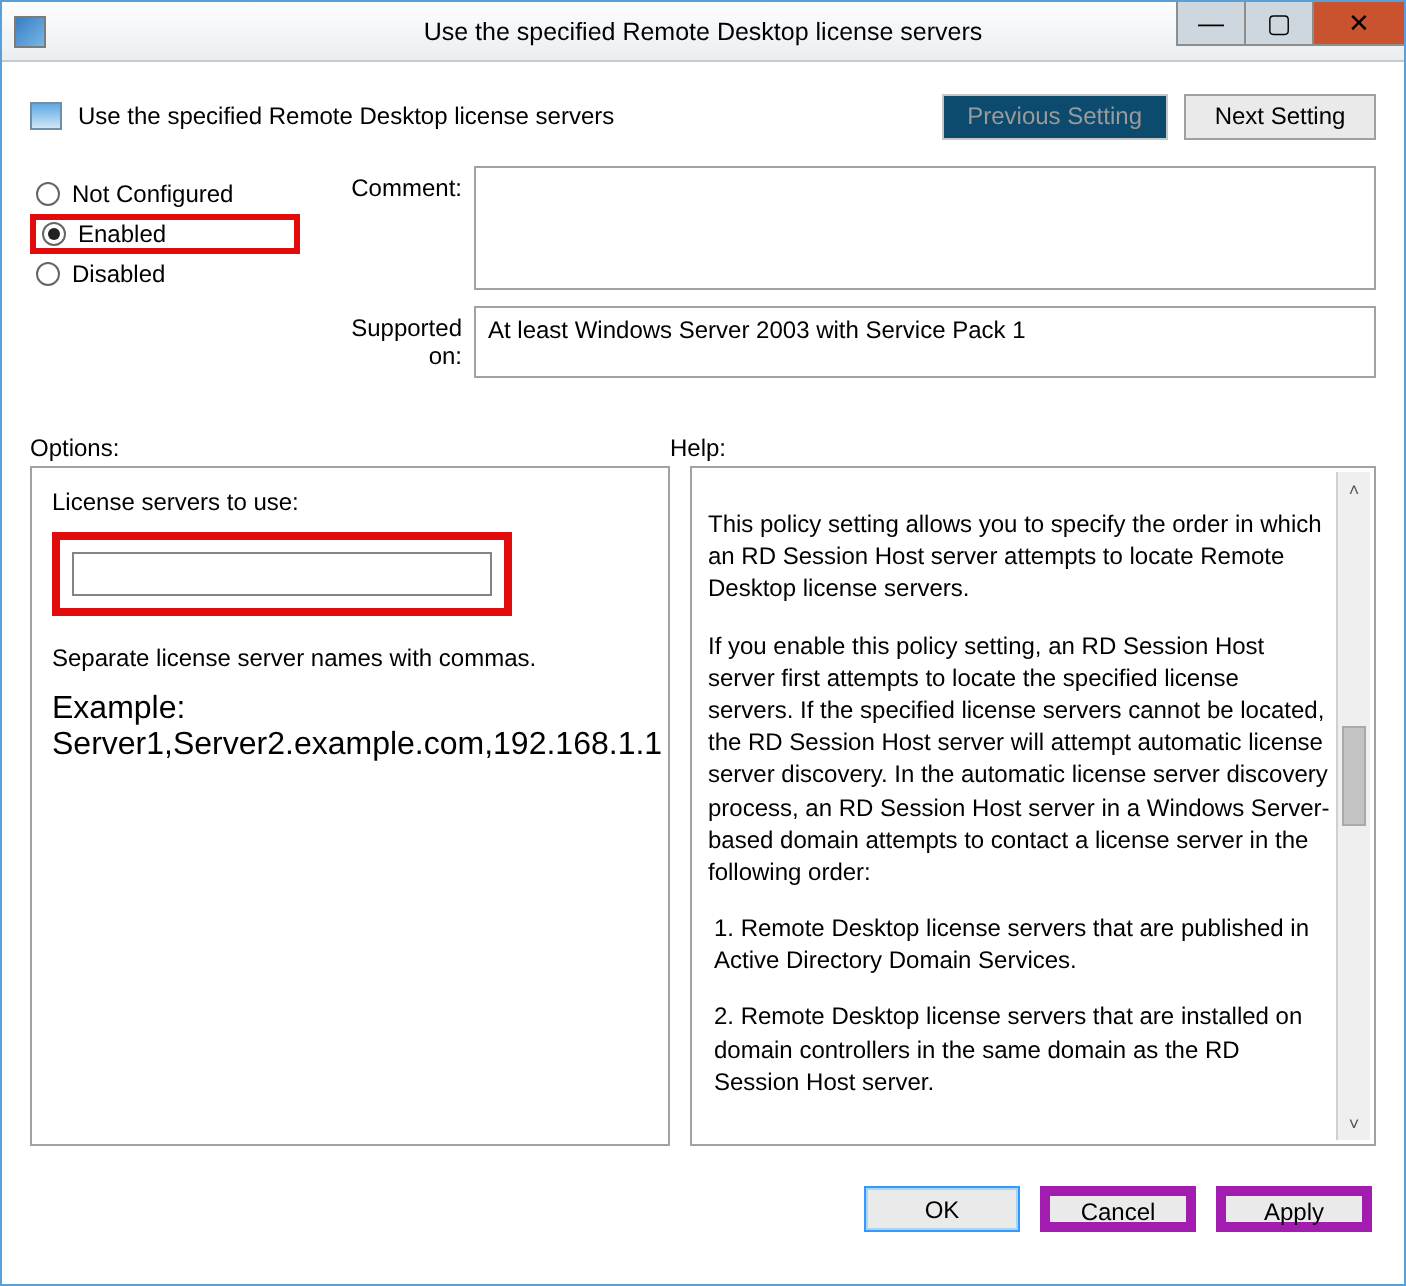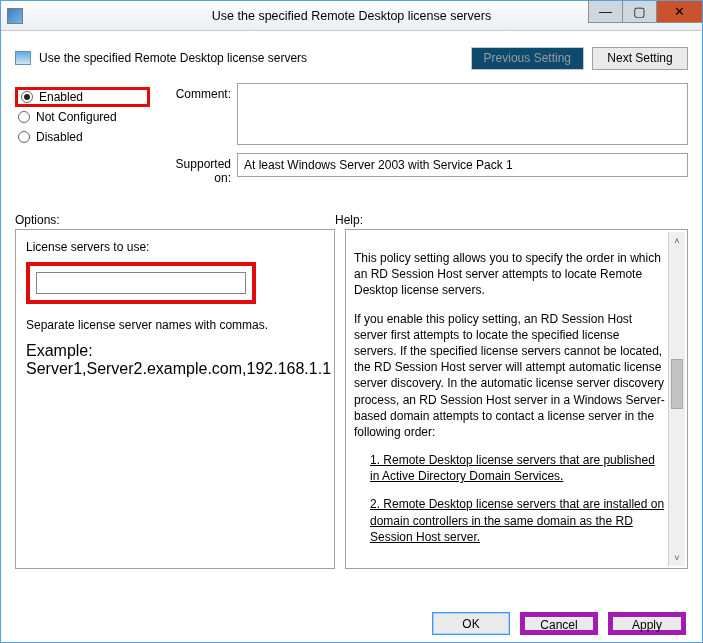--- a/index.html
+++ b/index.html
@@ -135,21 +135,21 @@
     width: 100%;
     height: 62px;
     resize: none;
     font: inherit;
     border: 1px solid #a1a1a1;
     padding: 2px;
     overflow-y: scroll;
   }
   .supported {
     width: 100%;
-    height: 24px;
+    height: 36px;
     border: 1px solid #a1a1a1;
     padding: 4px 6px;
     display: flex;
     align-items: flex-start;
     overflow-y: scroll;
     font-size: 12px;
   }
   .labels-row {
     display: flex;
     margin-top: 28px;
@@ -211,37 +211,37 @@
     height: 22px;
     border: 1px solid #848484;
     font: inherit;
     padding: 0 4px;
   }
   .opt-note { margin-top: 14px; font-size: 12px; }
   .opt-example { margin-top: 10px; font-size: 16px; }
   .footer {
     position: absolute;
     right: 16px;
-    bottom: 7px;
+    bottom: 26px;
     display: flex;
     gap: 10px;
   }
   button.fbtn {
     width: 78px;
     height: 23px;
     background: #eaeaea;
     border: 5px solid #a21caf;
     font: inherit;
     cursor: default;
   }
   button.fbtn.default {
     border: 1px solid #3399ff;
     box-shadow: 0 0 0 1px #a9d4f7 inset;
   }
-  .pindent { margin-left: 16px; text-decoration: underline; }
+  .pindent { margin-left: 3px; }
 </style>
 </head>
 <body>
 
 <div class="titlebar">
   <div class="appicon"></div>
   <div class="title">Use the specified Remote Desktop license servers</div>
   <div class="winbtns">
     <div class="winbtn">
         <span>—</span>
@@ -261,27 +261,27 @@
     <div class="hicon"></div>
     <div class="htitle">Use the specified Remote Desktop license servers</div>
     <div class="navbtns">
       <button class="stdbtn disabled">Previous Setting</button>
       <button class="stdbtn">Next Setting</button>
     </div>
   </div>
 
   <div class="grid">
     <div class="radiogroup">
+      <div class="radiorow">
+        <div class="radio"></div>
+        <span>Not Configured</span>
+      </div>
       <div class="radiorow hl">
         <div class="radio checked"></div>
         <span>Enabled</span>
-      </div>
-      <div class="radiorow">
-        <div class="radio"></div>
-        <span>Not Configured</span>
       </div>
       <div class="radiorow">
         <div class="radio"></div>
         <span>Disabled</span>
       </div>
     </div>
     <div class="lbl-right">Comment:</div>
     <textarea class="comment" style=""></textarea>
 
     <div></div>

